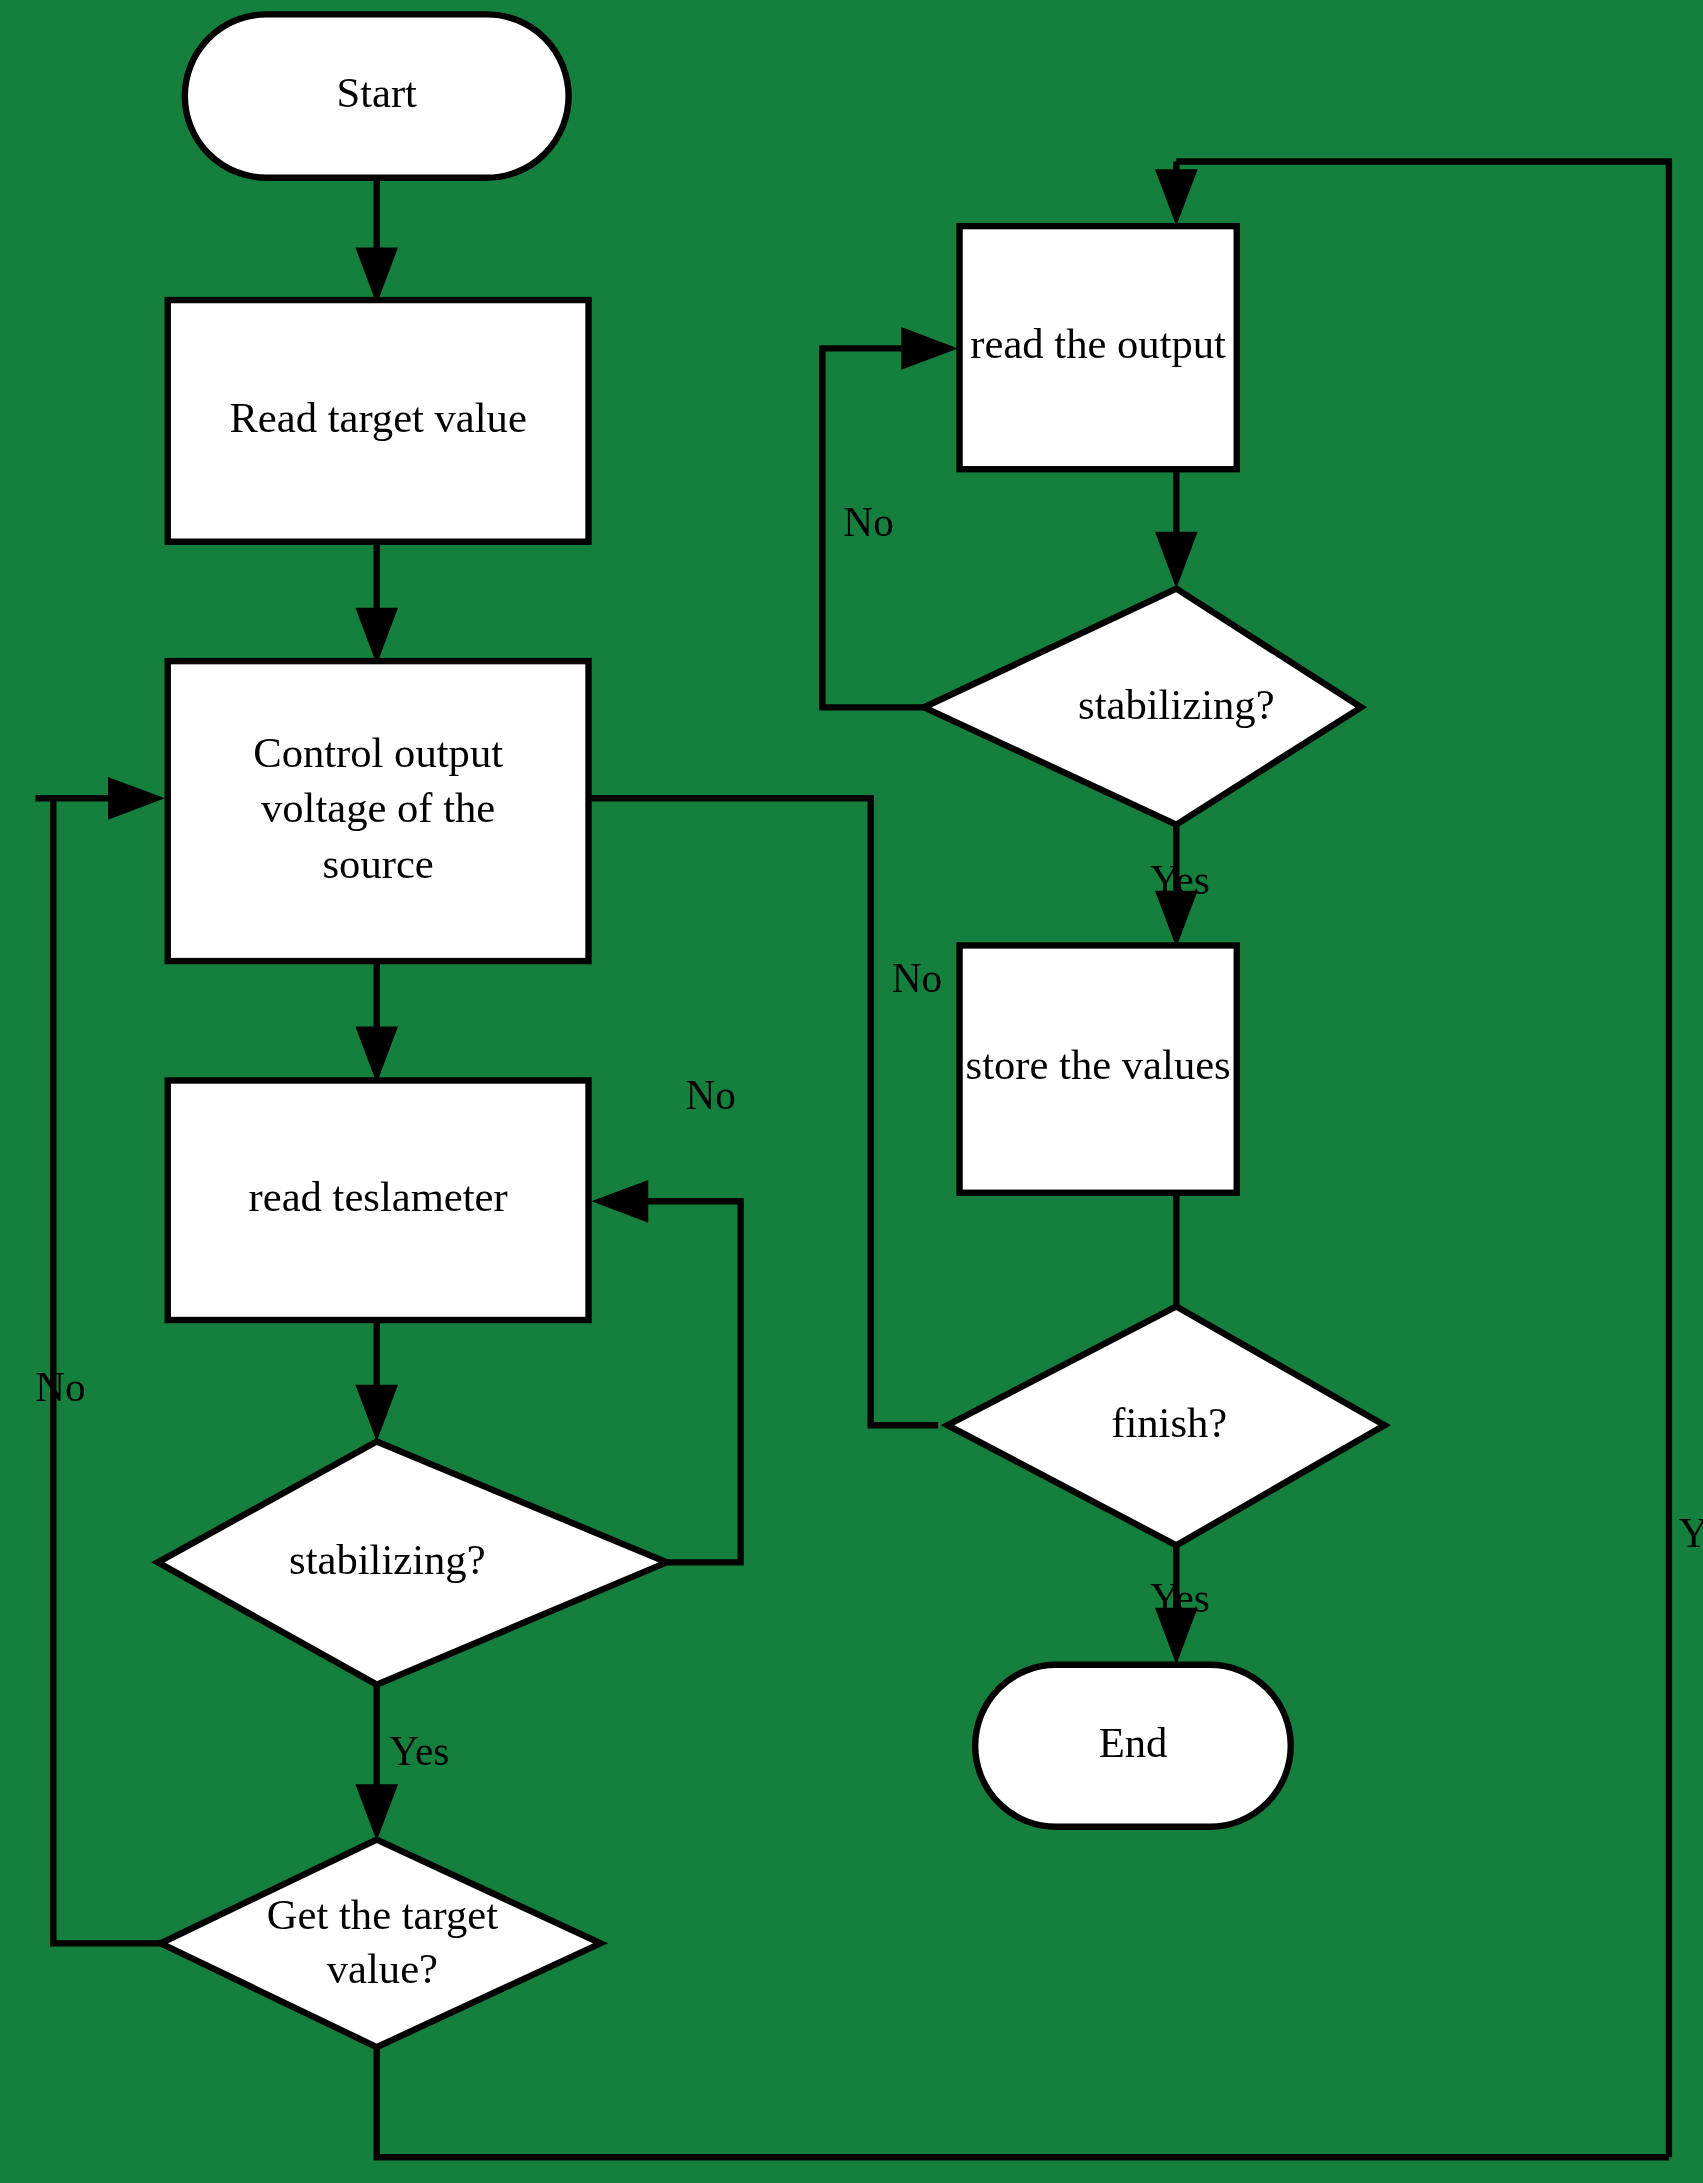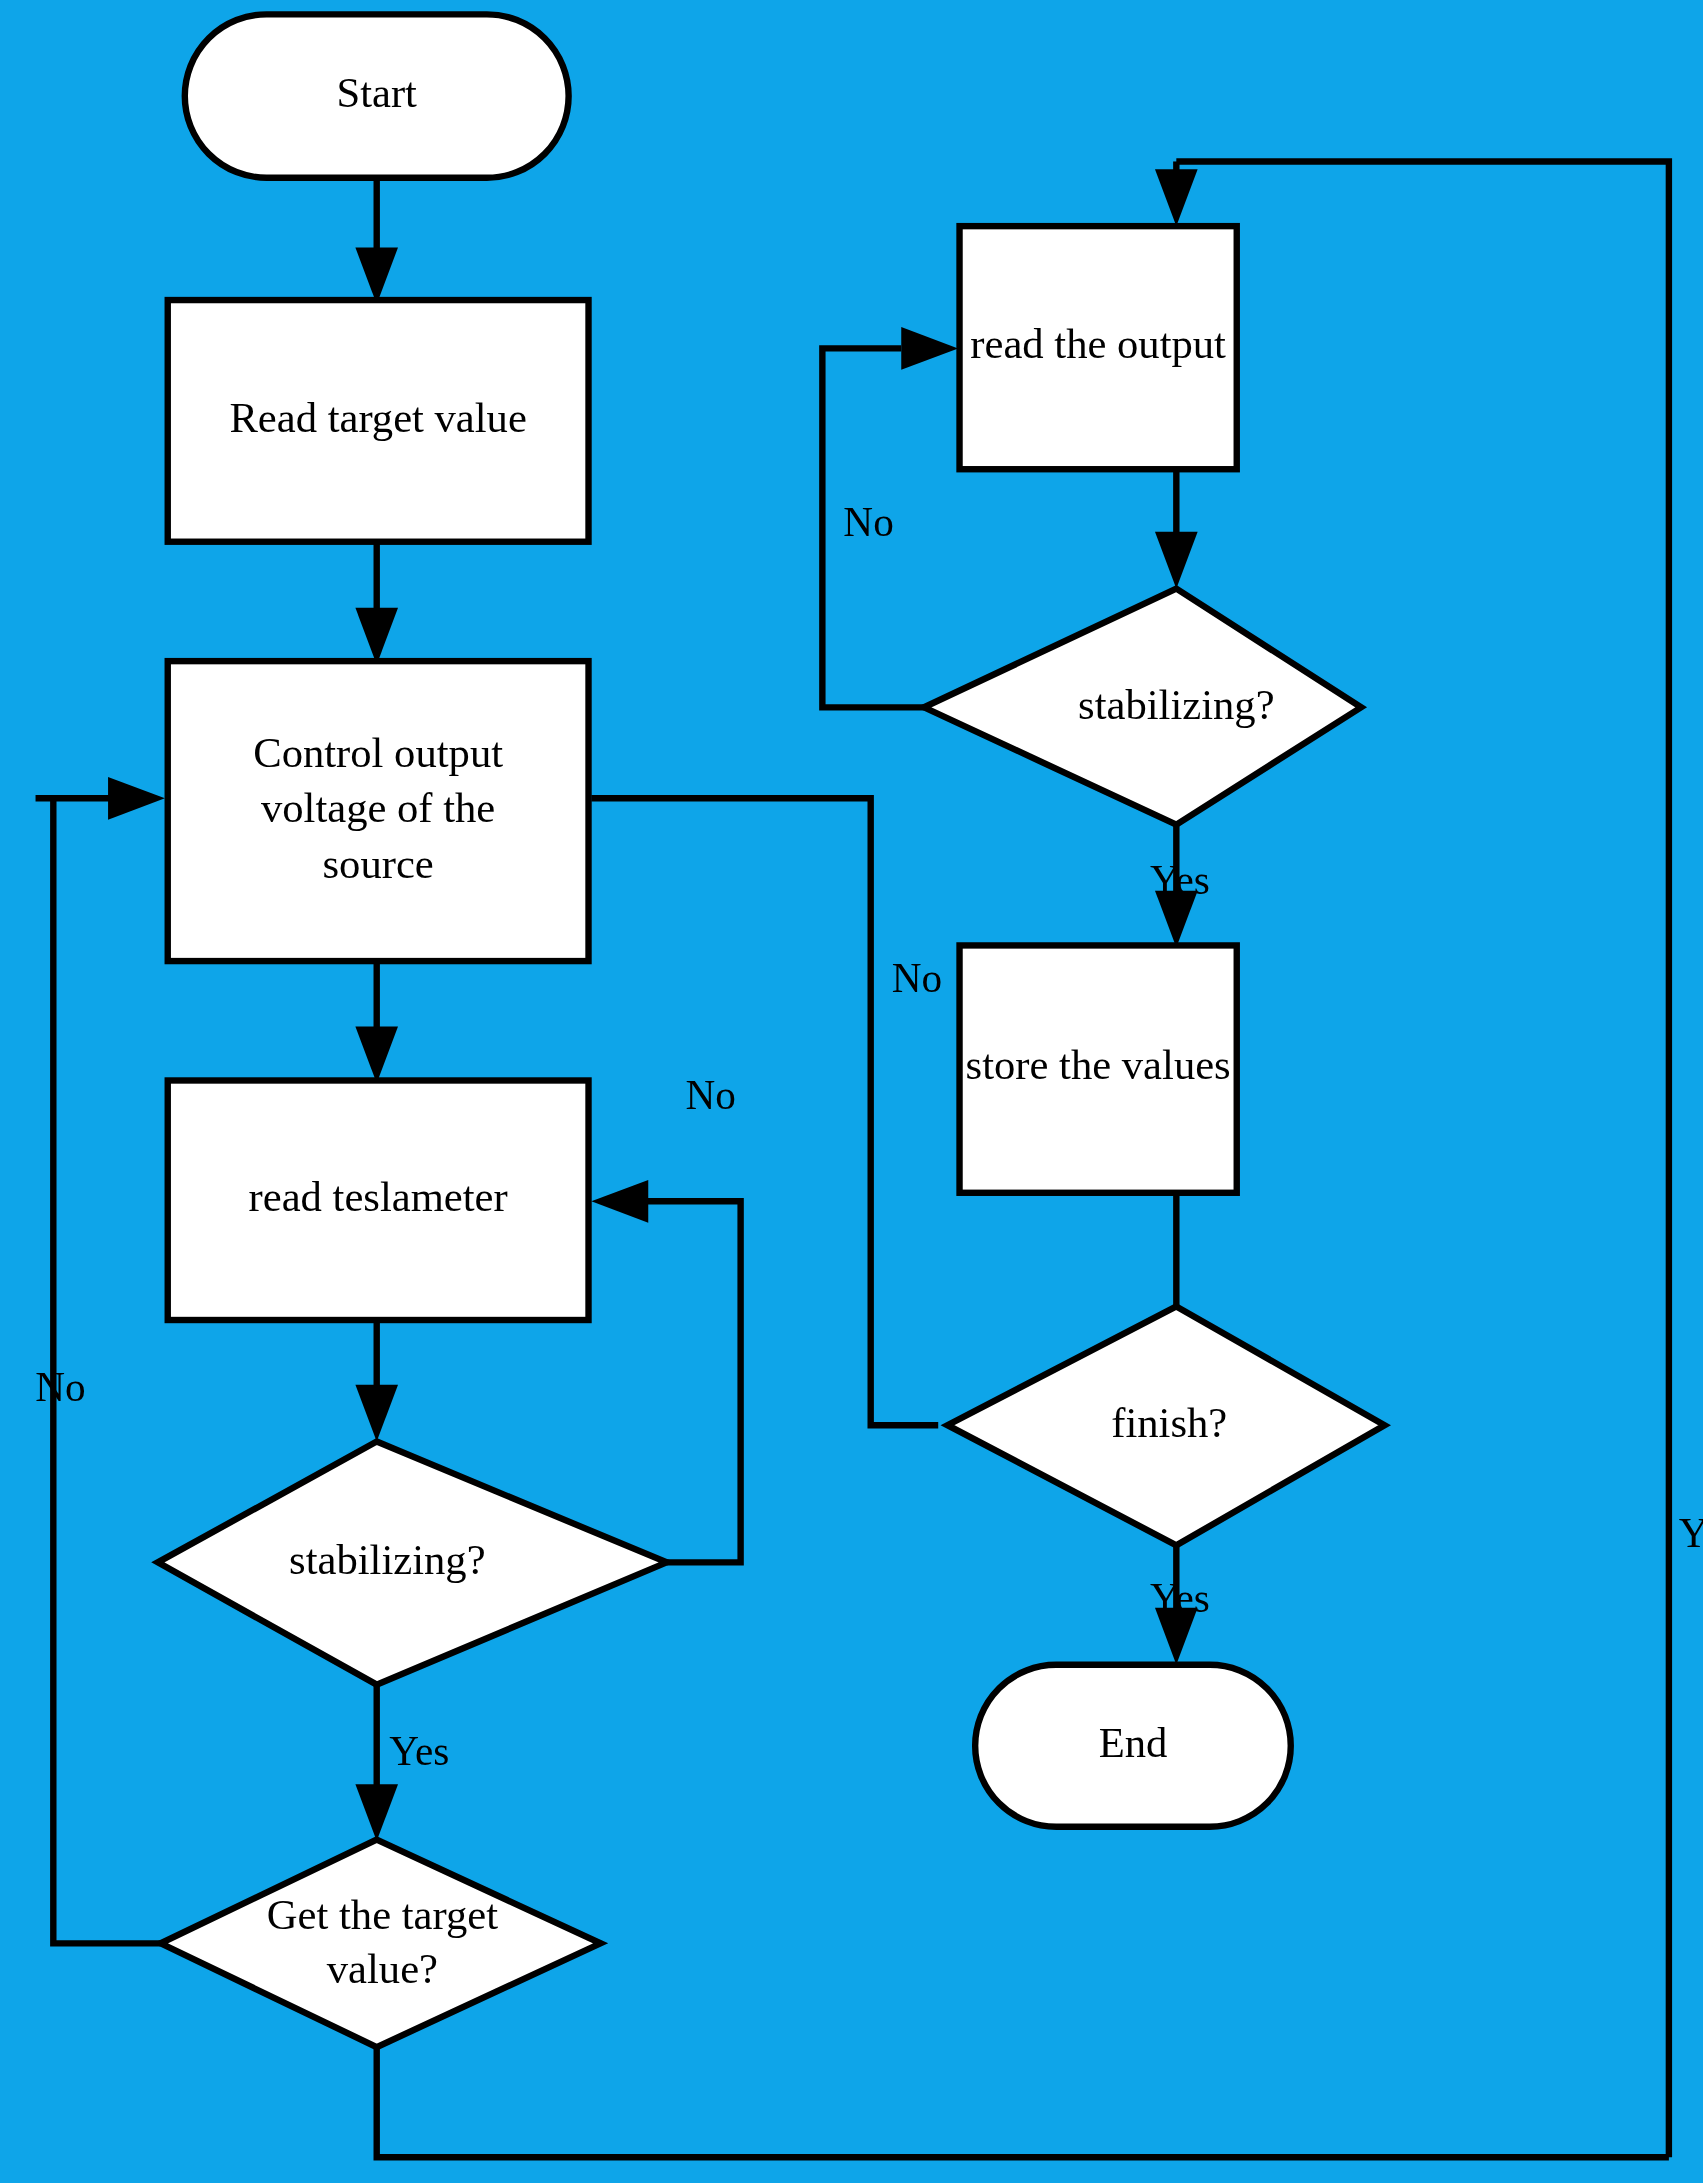--- a/index.html
+++ b/index.html
@@ -8,21 +8,21 @@
     padding: 0;
     background: #ffffff;
   }
   body {
     font-family: "Liberation Serif", "DejaVu Serif", serif;
   }
   #flow-root {
     position: relative;
     width: 1703px;
     height: 2183px;
-    background: #0ea5e9;
+    background: #15803d;
     overflow: hidden;
   }
   svg.flow-canvas {
     position: absolute;
     top: 0;
     left: 0;
     width: 1703px;
     height: 2183px;
     display: block;
   }

